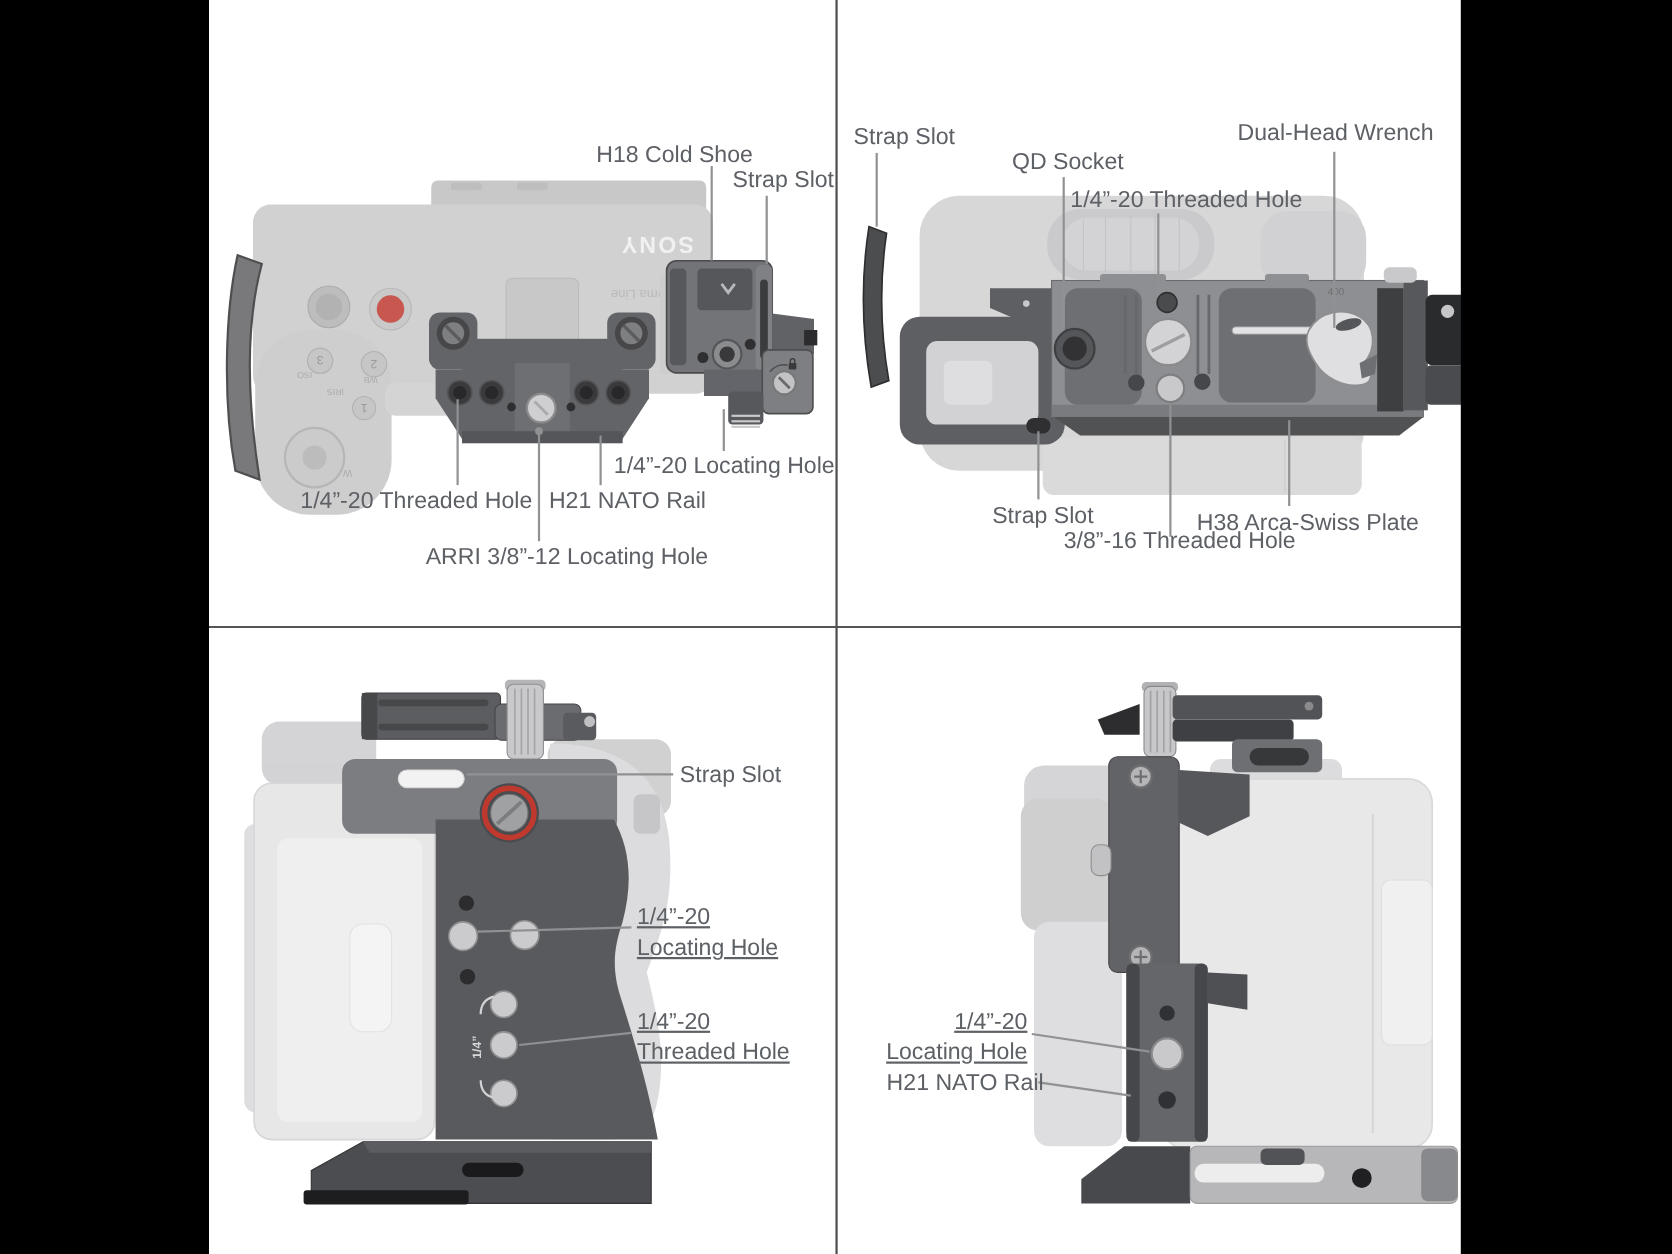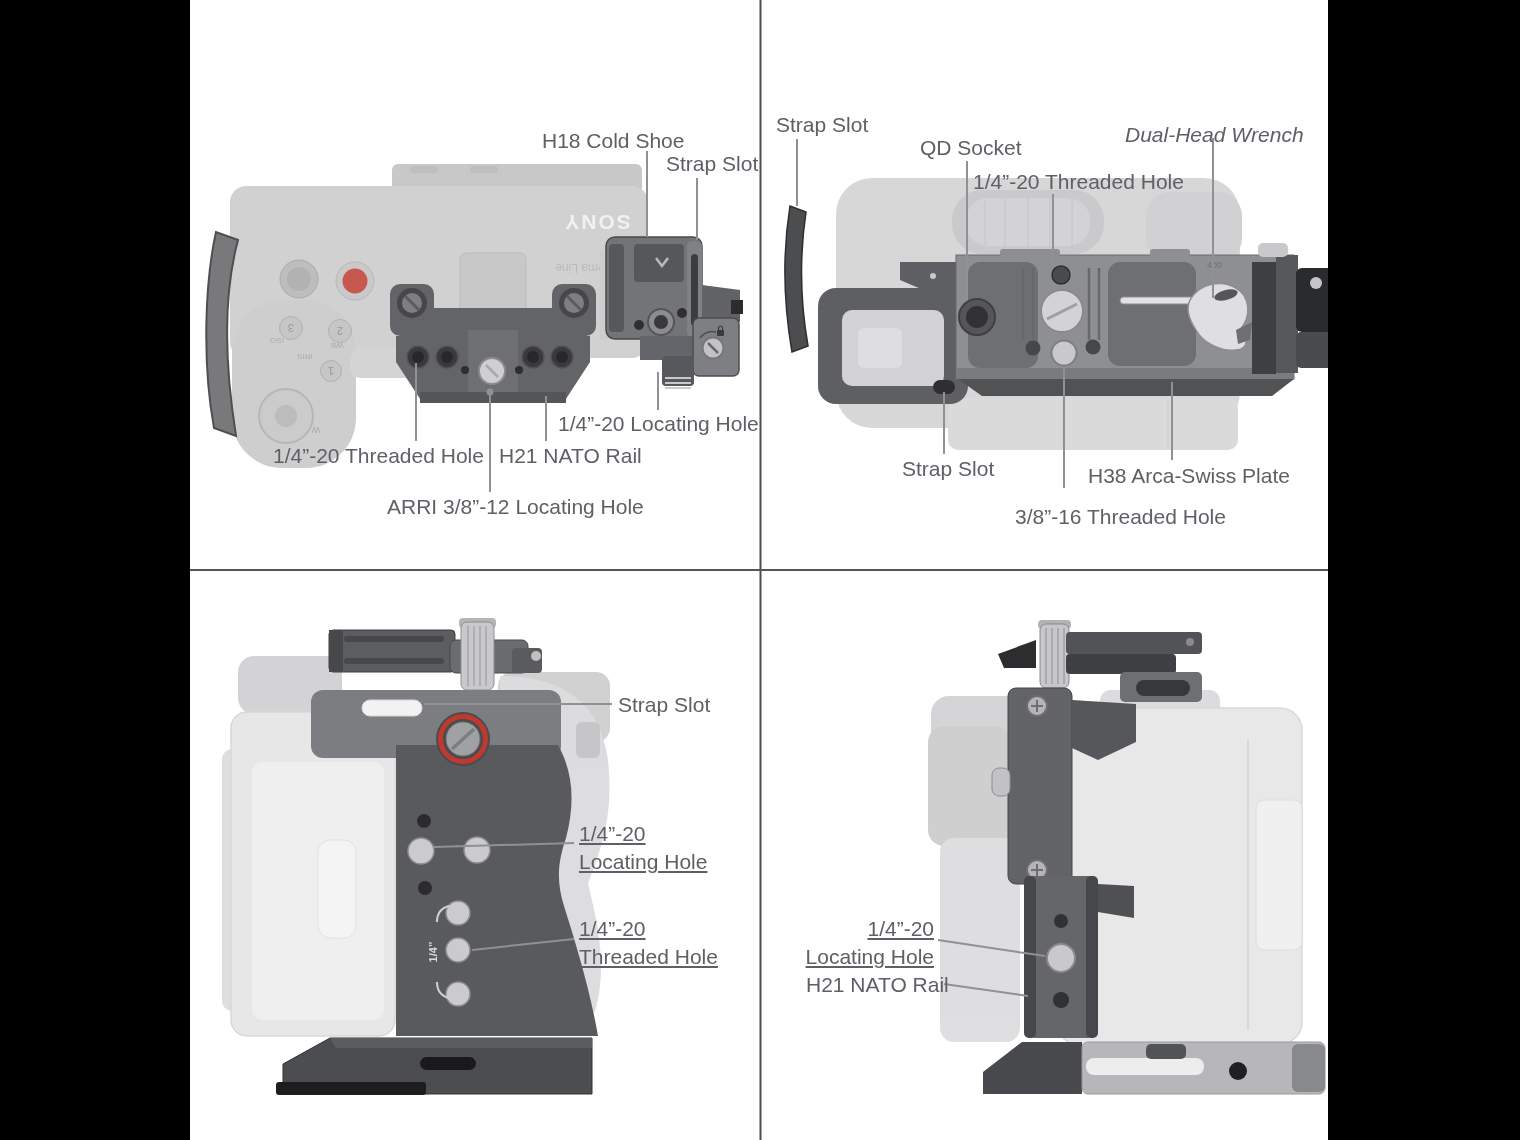--- a/index.html
+++ b/index.html
@@ -298,24 +298,24 @@
     <div class="lbl" style="left:542px;top:128px;">H18 Cold Shoe</div>
     <div class="lbl" style="left:666px;top:151px;">Strap Slot</div>
     <div class="lbl" style="left:558px;top:411px;">1/4”-20 Locating Hole</div>
     <div class="lbl" style="left:273px;top:443px;">1/4”-20 Threaded Hole</div>
     <div class="lbl" style="left:499px;top:443px;">H21 NATO Rail</div>
     <div class="lbl" style="left:387px;top:494px;">ARRI 3/8”-12 Locating Hole</div>
 
     <div class="lbl" style="left:776px;top:112px;">Strap Slot</div>
     <div class="lbl" style="left:920px;top:135px;text-align:right;">QD Socket</div>
     <div class="lbl" style="left:973px;top:169px;">1/4”-20 Threaded Hole</div>
-    <div class="lbl" style="left:1125px;top:122px;font-style:italic;">Dual-Head Wrench</div>
+    <div class="lbl" style="left:1125px;top:108px;">Dual-Head Wrench</div>
     <div class="lbl" style="left:902px;top:456px;">Strap Slot</div>
     <div class="lbl" style="left:1088px;top:463px;text-align:center;">H38 Arca-Swiss Plate</div>
-    <div class="lbl" style="left:967px;top:504px;margin-left:48px;">3/8”-16 Threaded Hole</div>
+    <div class="lbl" style="left:967px;top:479px;">3/8”-16 Threaded Hole</div>
 
     <div class="lbl" style="left:618px;top:692px;">Strap Slot</div>
     <div class="lbl two" style="left:579px;top:820px;">1/4”-20
 Locating Hole</div>
     <div class="lbl two" style="left:579px;top:915px;">1/4”-20
 Threaded Hole</div>
 
     <div class="lbl two r" style="left:802px;top:915px;width:132px;">1/4”-20
 Locating Hole</div>
     <div class="lbl" style="left:806px;top:972px;">H21 NATO Rail</div>

